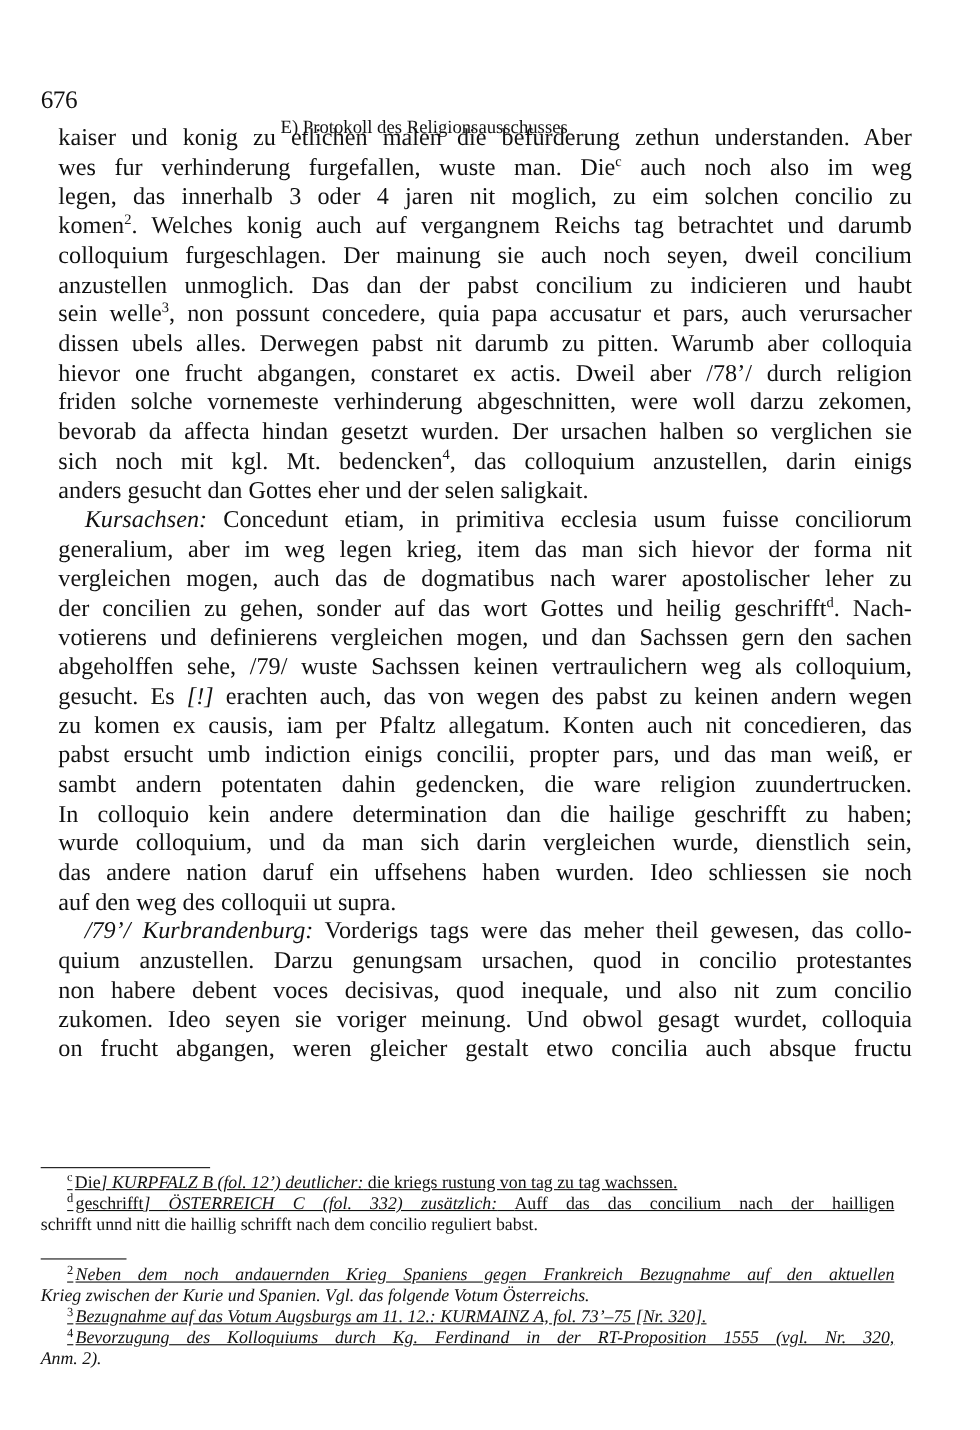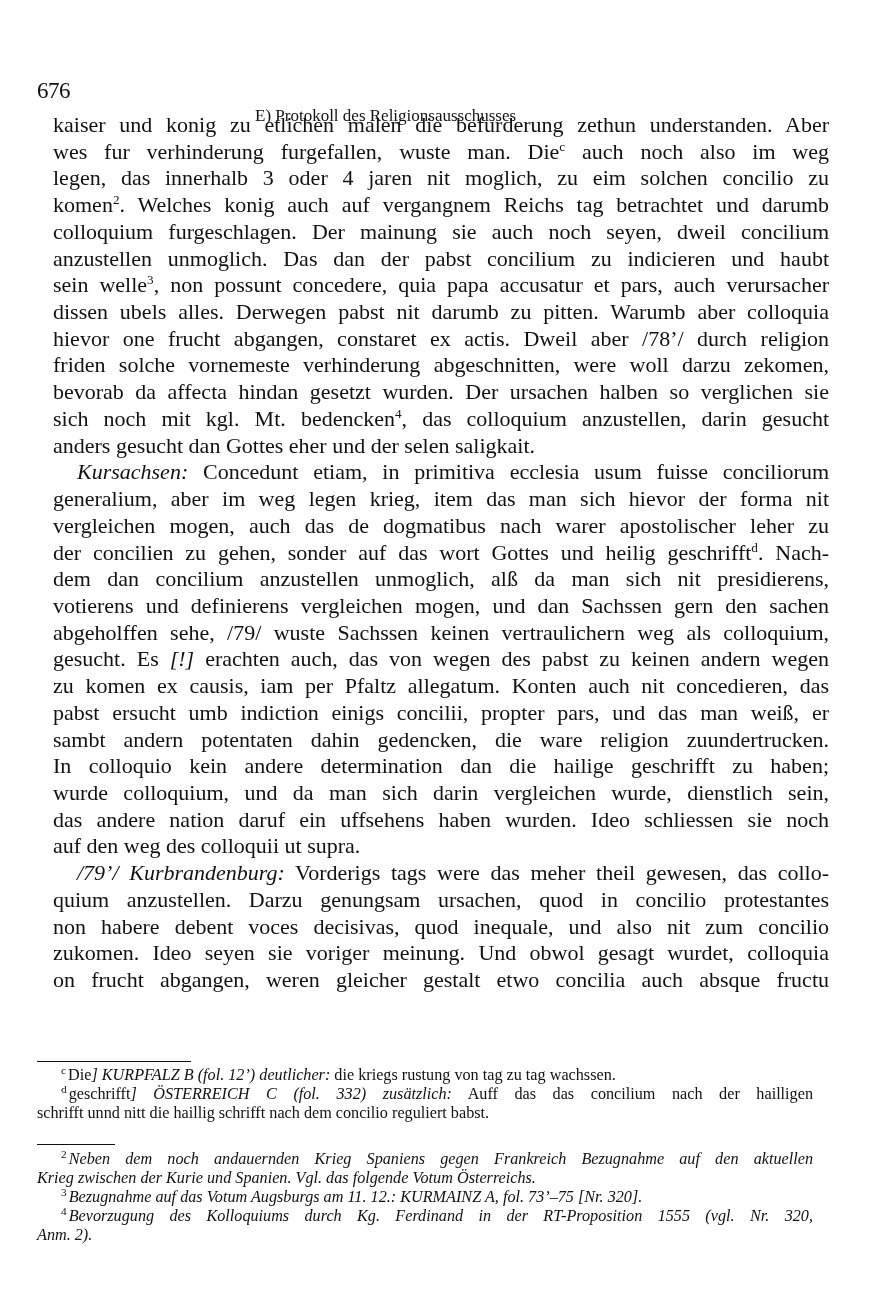--- a/index.html
+++ b/index.html
@@ -14,21 +14,21 @@
           white-space: nowrap; text-align: justify; text-align-last: justify; }
   .line.last { text-align-last: left; }
   .line.indent { padding-left: 24px; }
   .line i, .fn-line i { font-style: italic; }
   sup { font-size: 0.6em; line-height: 0; vertical-align: super; }
   .rule { position: absolute; left: 0; height: 1px; background: #111; }
   .fn-block { position: absolute; left: 0; width: 776px; }
   .fn-line { display: block; height: 19px; line-height: 19px; font-size: 16.2px;
              white-space: nowrap; text-align: justify; text-align-last: justify; }
   .fn-line.last { text-align-last: left; }
-  .fn-line.indent { padding-left: 24px; }
+  .fn-line.indent { padding-left: 24px; text-decoration: underline; }
   .fn-sup { font-size: 0.7em; vertical-align: super; line-height: 0; margin-right: 2px; }
 </style>
 </head>
 <body>
 
 <div class="page">
 
   <div class="running-head">
     <span class="page-number">676</span>
     <span class="running-title">E) Protokoll des Religionsausschusses</span>
@@ -39,27 +39,26 @@
     <span class="line"><span>wes fur verhinderung furgefallen, wuste man. Die</span><sup>c</sup><span> auch noch also im weg</span></span>
     <span class="line">legen, das innerhalb 3 oder 4 jaren nit moglich, zu eim solchen concilio zu</span>
     <span class="line"><span>komen</span><sup>2</sup><span>. Welches konig auch auf vergangnem Reichs tag betrachtet und darumb</span></span>
     <span class="line">colloquium furgeschlagen. Der mainung sie auch noch seyen, dweil concilium</span>
     <span class="line">anzustellen unmoglich. Das dan der pabst concilium zu indicieren und haubt</span>
     <span class="line"><span>sein welle</span><sup>3</sup><span>, non possunt concedere, quia papa accusatur et pars, auch verursacher</span></span>
     <span class="line">dissen ubels alles. Derwegen pabst nit darumb zu pitten. Warumb aber colloquia</span>
     <span class="line">hievor one frucht abgangen, constaret ex actis. Dweil aber /78’/ durch religion</span>
     <span class="line">friden solche vornemeste verhinderung abgeschnitten, were woll darzu zekomen,</span>
     <span class="line">bevorab da affecta hindan gesetzt wurden. Der ursachen halben so verglichen sie</span>
-    <span class="line"><span>sich noch mit kgl. Mt. bedencken</span><sup>4</sup><span>, das colloquium anzustellen, darin gesucht</span></span>
+    <span class="line"><span>sich noch mit kgl. Mt. bedencken</span><sup>4</sup><span>, das colloquium anzustellen, darin einigs</span></span>
     <span class="line last">anders gesucht dan Gottes eher und der selen saligkait.</span>
     <span class="line indent"><i>Kursachsen:</i> <span>Concedunt etiam, in primitiva ecclesia usum fuisse conciliorum</span></span>
     <span class="line">generalium, aber im weg legen krieg, item das man sich hievor der forma nit</span>
     <span class="line">vergleichen mogen, auch das de dogmatibus nach warer apostolischer leher zu</span>
     <span class="line"><span>der concilien zu gehen, sonder auf das wort Gottes und heilig geschrifft</span><sup>d</sup><span>. Nach-</span></span>
-    <span class="line">dem dan concilium anzustellen unmoglich, alß da man sich nit presidierens,</span>
     <span class="line">votierens und definierens vergleichen mogen, und dan Sachssen gern den sachen</span>
     <span class="line">abgeholffen sehe, /79/ wuste Sachssen keinen vertraulichern weg als colloquium,</span>
     <span class="line"><span>gesucht. Es</span> <i>[!]</i><span> erachten auch, das von wegen des pabst zu keinen andern wegen</span></span>
     <span class="line">zu komen ex causis, iam per Pfaltz allegatum. Konten auch nit concedieren, das</span>
     <span class="line">pabst ersucht umb indiction einigs concilii, propter pars, und das man weiß, er</span>
     <span class="line">sambt andern potentaten dahin gedencken, die ware religion zuundertrucken.</span>
     <span class="line">In colloquio kein andere determination dan die hailige geschrifft zu haben;</span>
     <span class="line">wurde colloquium, und da man sich darin vergleichen wurde, dienstlich sein,</span>
     <span class="line">das andere nation daruf ein uffsehens haben wurden. Ideo schliessen sie noch</span>
     <span class="line last">auf den weg des colloquii ut supra.</span>

